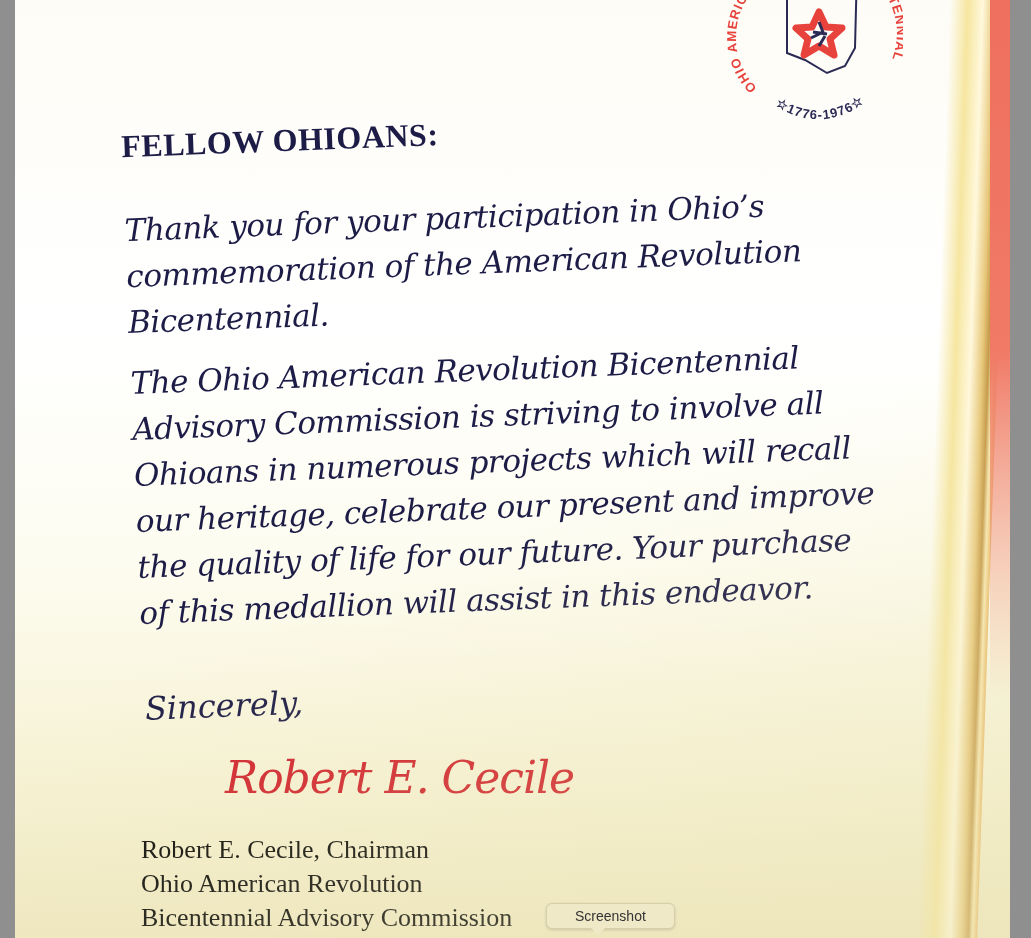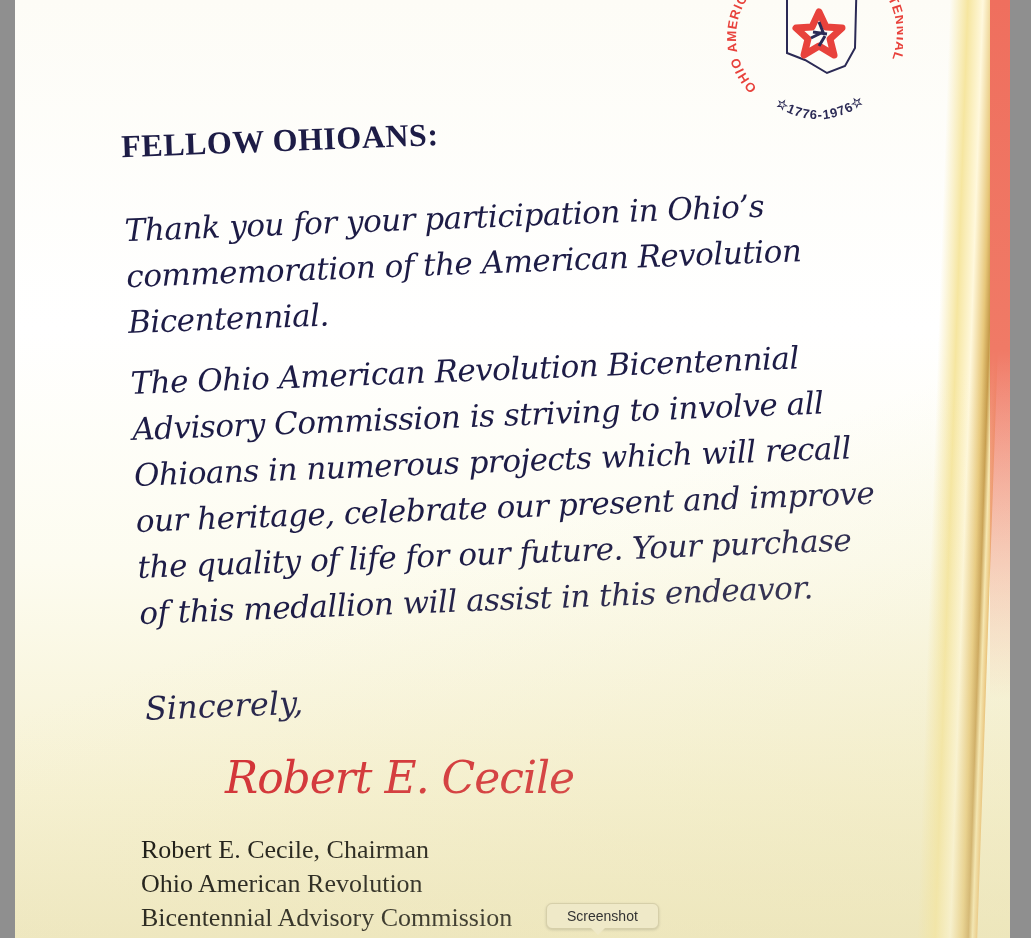--- a/index.html
+++ b/index.html
@@ -57,21 +57,21 @@
   .sig-block {
     position:absolute; left:126px; top:833px;
     font-size:26px; line-height:34px;
   }
   .seal {
     position:absolute; left:712px; top:-52px; width:176px; height:176px;
   }
   .tooltip {
     position:absolute; left:546px; top:903px;
     background:#efe9c8; border:1px solid #d6cfa9; border-radius:6px;
-    padding:4px 20px; font-family:"Liberation Sans", sans-serif;
+    padding:4px 28px; font-family:"Liberation Sans", sans-serif;
     font-size:14px; color:#333; box-shadow:0 1px 3px rgba(0,0,0,0.15);
   }
   .tooltip::after {
     content:""; position:absolute; left:44px; bottom:-7px;
     border-left:7px solid transparent; border-right:7px solid transparent;
     border-top:7px solid #efe9c8;
   }
 </style>
 </head>
 <body>

